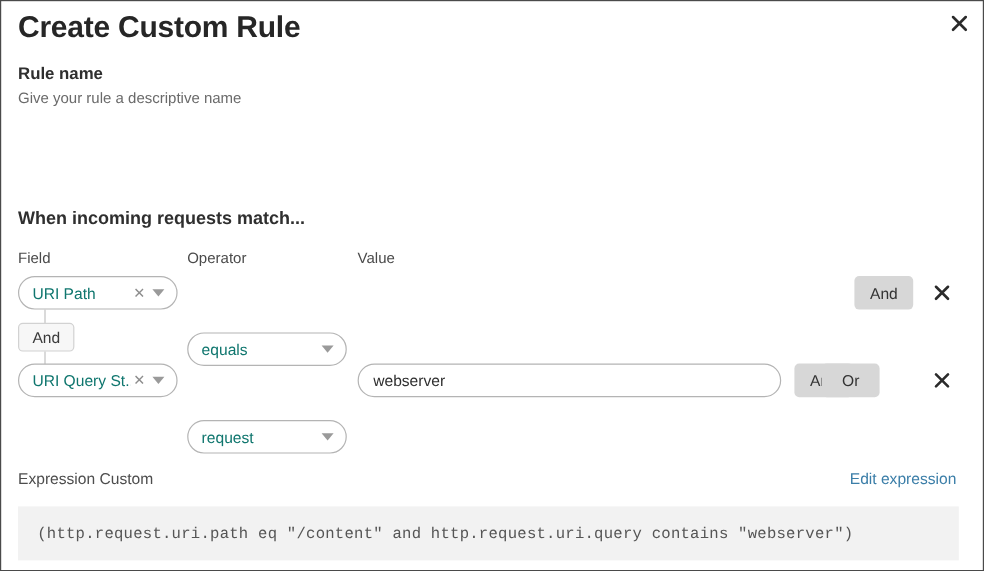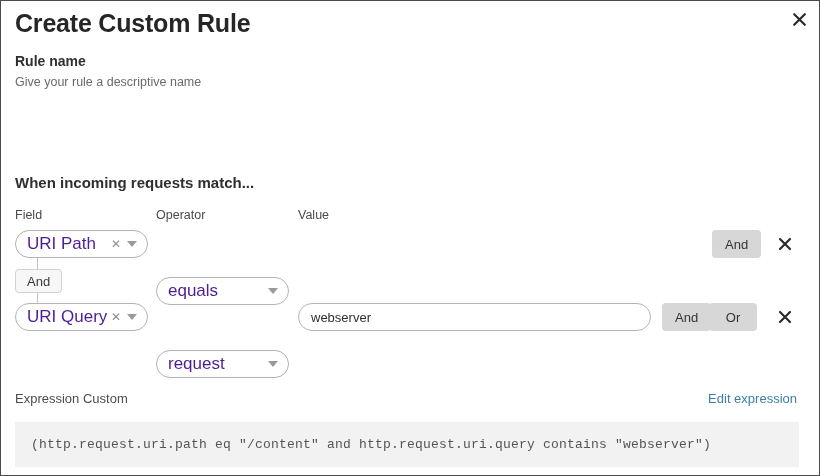--- a/index.html
+++ b/index.html
@@ -115,22 +115,22 @@
     display: flex;
     align-items: center;
     padding: 0 6px 0 11px;
     cursor: pointer;
   }
   .select-box.field    { left: 14px;  width: 133px; }
   .select-box.operator { left: 155px; width: 133px; margin-top: 47px; }
 
   .select-text {
     flex: 1 1 auto;
-    font-size: 17px;
-    color: #4c1d95;
+    font-size: 13px;
+    color: #0f766e;
     white-space: nowrap;
     overflow: hidden;
   }
   .clear-x {
     flex: 0 0 auto;
     width: 14px;
     text-align: center;
     font-size: 12px;
     line-height: 1;
     color: #8d8d8d;
@@ -180,21 +180,21 @@
     border: none;
     border-radius: 4px;
     background: #d7d7d7;
     color: #333333;
     font-family: "Liberation Sans", sans-serif;
     font-size: 13px;
     cursor: pointer;
   }
   #and-btn-1 { left: 711px; }
   #and-btn-2 { left: 661px; }
-  #or-btn-2  { left: 708px; }
+  #or-btn-2  { left: 684px; }
 
   .delete-btn {
     position: absolute;
     top: 2px;
     width: 24px;
     height: 24px;
     display: flex;
     align-items: center;
     justify-content: center;
     background: none;

